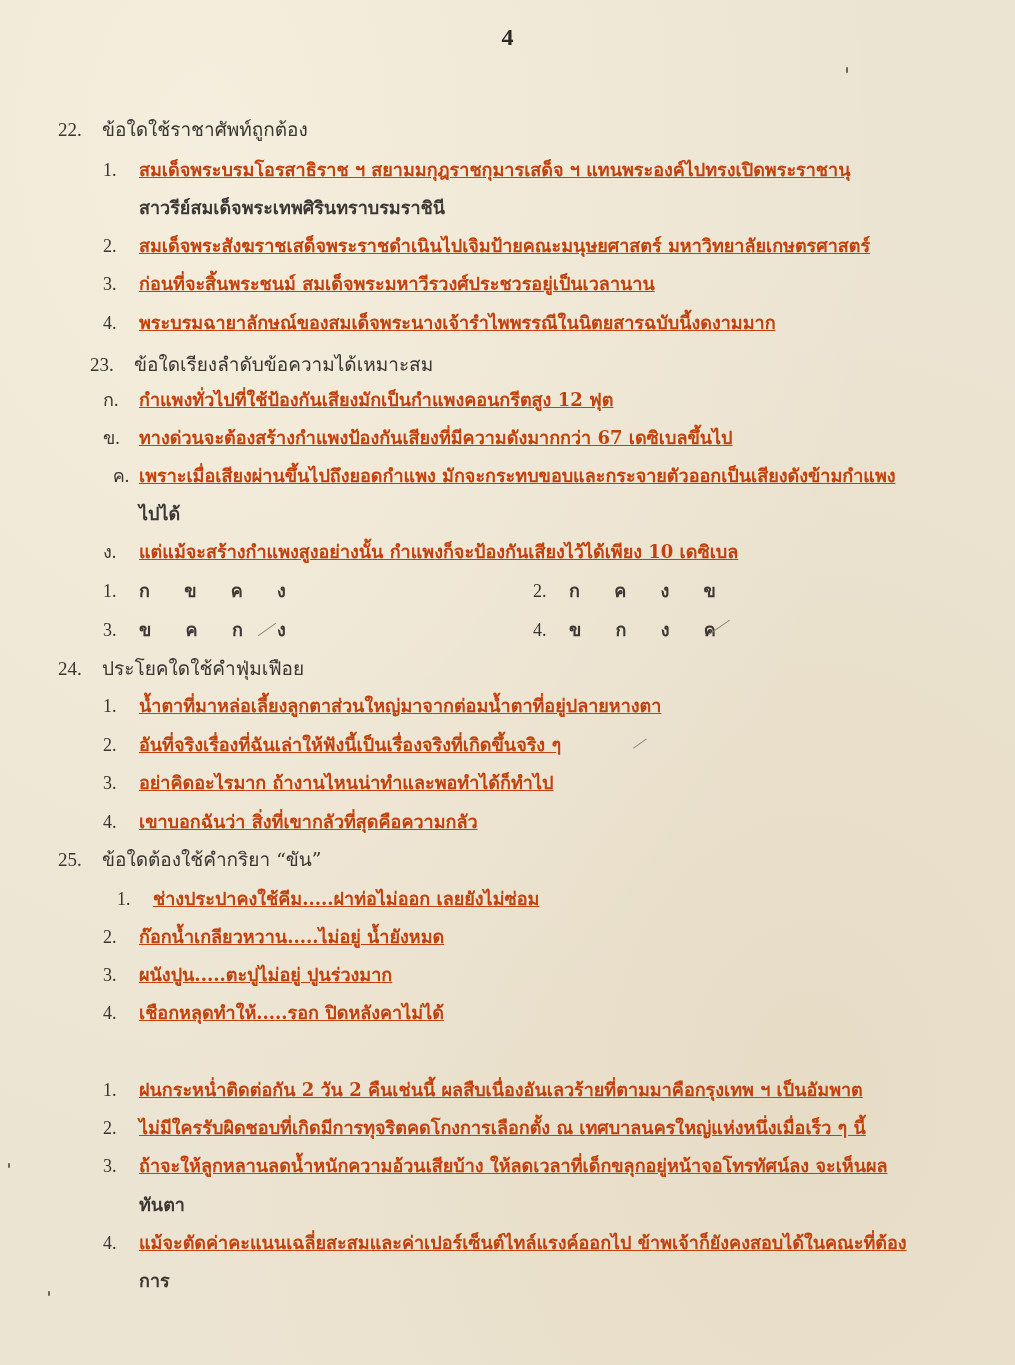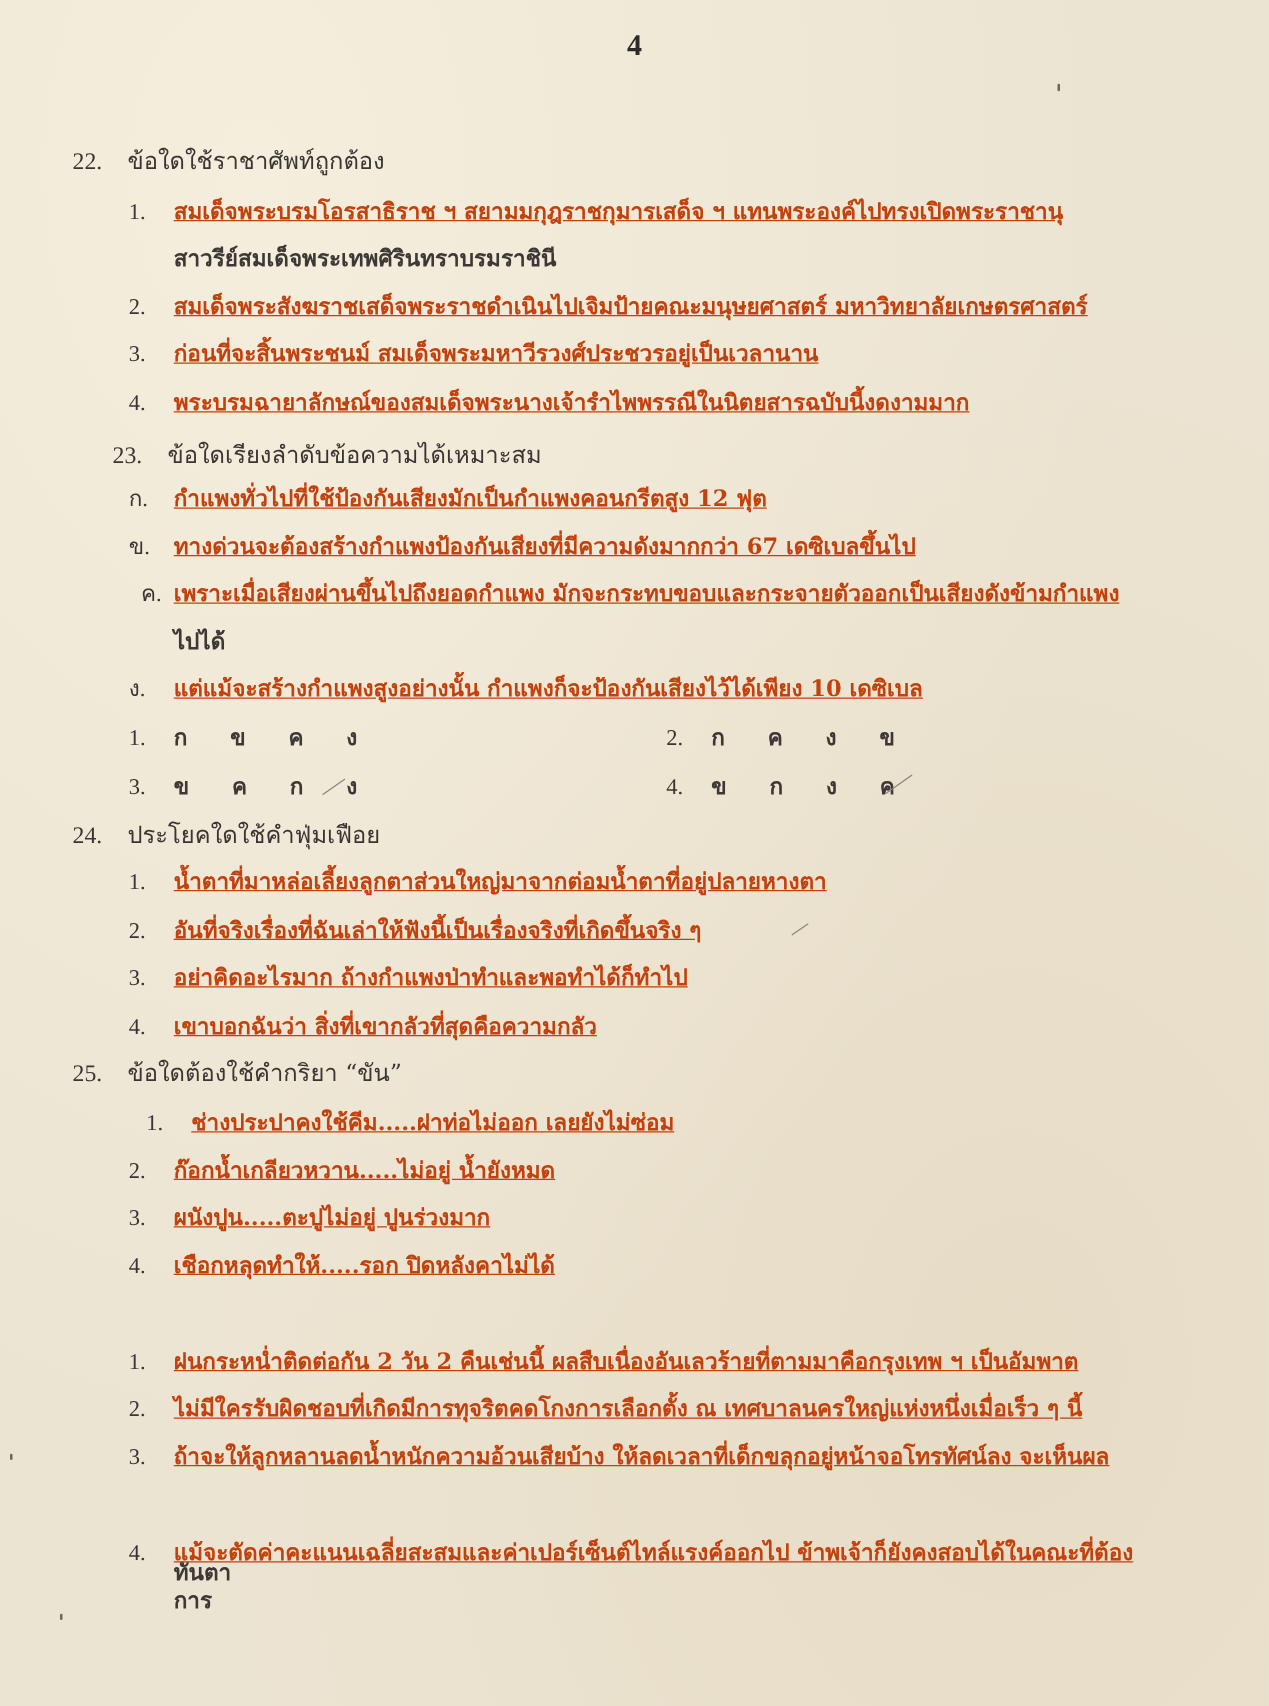--- a/index.html
+++ b/index.html
@@ -156,21 +156,21 @@
     <span class="qnum">24.</span><span class="q-title">ประโยคใดใช้คำฟุ่มเฟือย</span>
   </div>
   <div class="line" style="left:103px;top:692px;">
     <span class="onum">1.</span><span class="opt-text">น้ำตาที่มาหล่อเลี้ยงลูกตาส่วนใหญ่มาจากต่อมน้ำตาที่อยู่ปลายหางตา</span>
   </div>
   <div class="line" style="left:103px;top:731px;">
     <span class="onum">2.</span><span class="opt-text">อันที่จริงเรื่องที่ฉันเล่าให้ฟังนี้เป็นเรื่องจริงที่เกิดขึ้นจริง ๆ</span>
   </div>
   <div class="tick" style="left:632px;top:743px;width:16px;"></div>
   <div class="line" style="left:103px;top:769px;">
-    <span class="onum">3.</span><span class="opt-text">อย่าคิดอะไรมาก  ถ้างกำแพงป่าทำและพอทำได้ก็ทำไป</span>
+    <span class="onum">3.</span><span class="opt-text">อย่าคิดอะไรมาก  ถ้างานไหนน่าทำและพอทำได้ก็ทำไป</span>
   </div>
   <div class="line" style="left:103px;top:808px;">
     <span class="onum">4.</span><span class="opt-text">เขาบอกฉันว่า  สิ่งที่เขากลัวที่สุดคือความกลัว</span>
   </div>
 
   <div class="line" style="left:58px;top:846px;">
     <span class="qnum">25.</span><span class="q-title">ข้อใดต้องใช้คำกริยา  “ขัน”</span>
   </div>
   <div class="line" style="left:117px;top:885px;">
     <span class="onum">1.</span><span class="opt-text">ช่างประปาคงใช้คีม.....ฝาท่อไม่ออก  เลยยังไม่ซ่อม</span>
@@ -187,21 +187,21 @@
 
   <div class="line" style="left:103px;top:1076px;">
     <span class="onum">1.</span><span class="opt-text">ฝนกระหน่ำติดต่อกัน  2  วัน  2  คืนเช่นนี้  ผลสืบเนื่องอันเลวร้ายที่ตามมาคือกรุงเทพ ฯ  เป็นอัมพาต</span>
   </div>
   <div class="line" style="left:103px;top:1114px;">
     <span class="onum">2.</span><span class="opt-text">ไม่มีใครรับผิดชอบที่เกิดมีการทุจริตคดโกงการเลือกตั้ง  ณ  เทศบาลนครใหญ่แห่งหนึ่งเมื่อเร็ว ๆ  นี้</span>
   </div>
   <div class="line" style="left:103px;top:1152px;">
     <span class="onum">3.</span><span class="opt-text">ถ้าจะให้ลูกหลานลดน้ำหนักความอ้วนเสียบ้าง  ให้ลดเวลาที่เด็กขลุกอยู่หน้าจอโทรทัศน์ลง  จะเห็นผล</span>
   </div>
-  <div class="line" style="left:139px;top:1245px;">
+  <div class="line" style="left:139px;top:1191px;">
     <span class="cont">ทันตา</span>
   </div>
   <div class="line" style="left:103px;top:1229px;">
     <span class="onum">4.</span><span class="opt-text">แม้จะตัดค่าคะแนนเฉลี่ยสะสมและค่าเปอร์เซ็นต์ไทล์แรงค์ออกไป  ข้าพเจ้าก็ยังคงสอบได้ในคณะที่ต้อง</span>
   </div>
   <div class="line" style="left:139px;top:1267px;">
     <span class="cont">การ</span>
   </div>
 
   <div class="speck" style="left:48px;top:1291px;height:5px;"></div>

